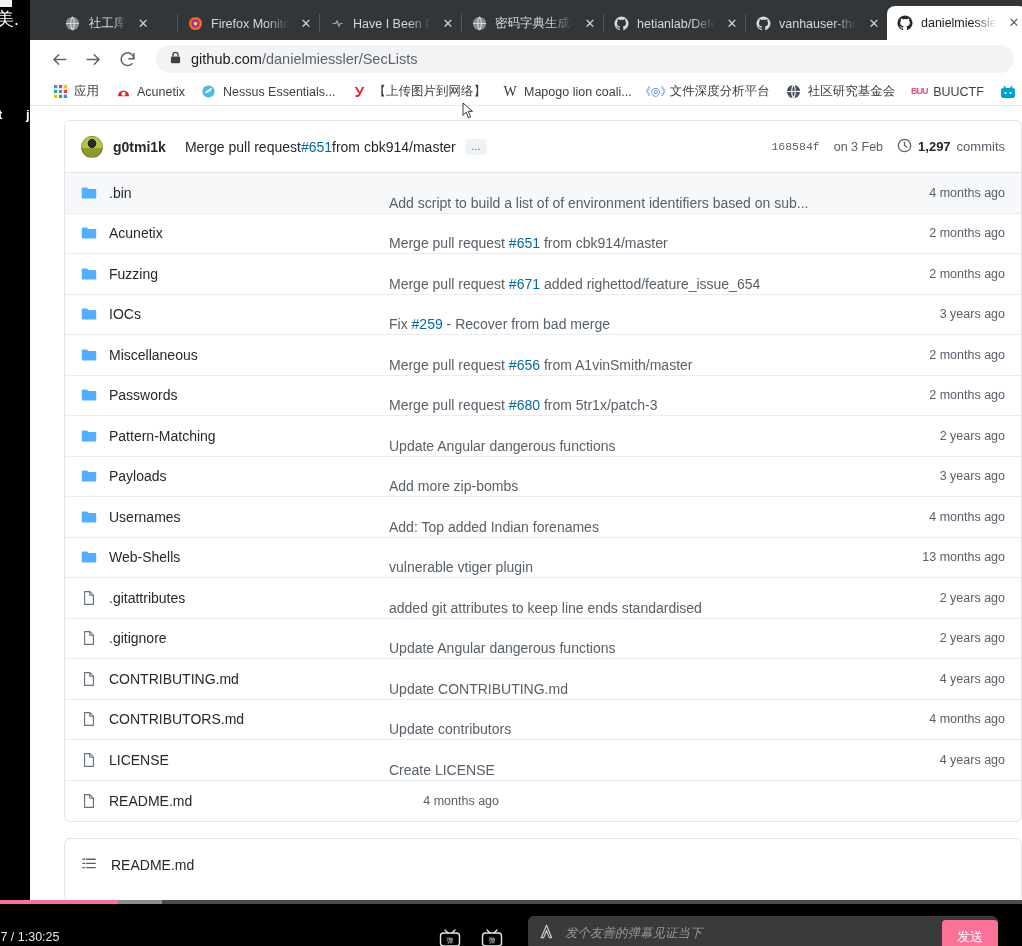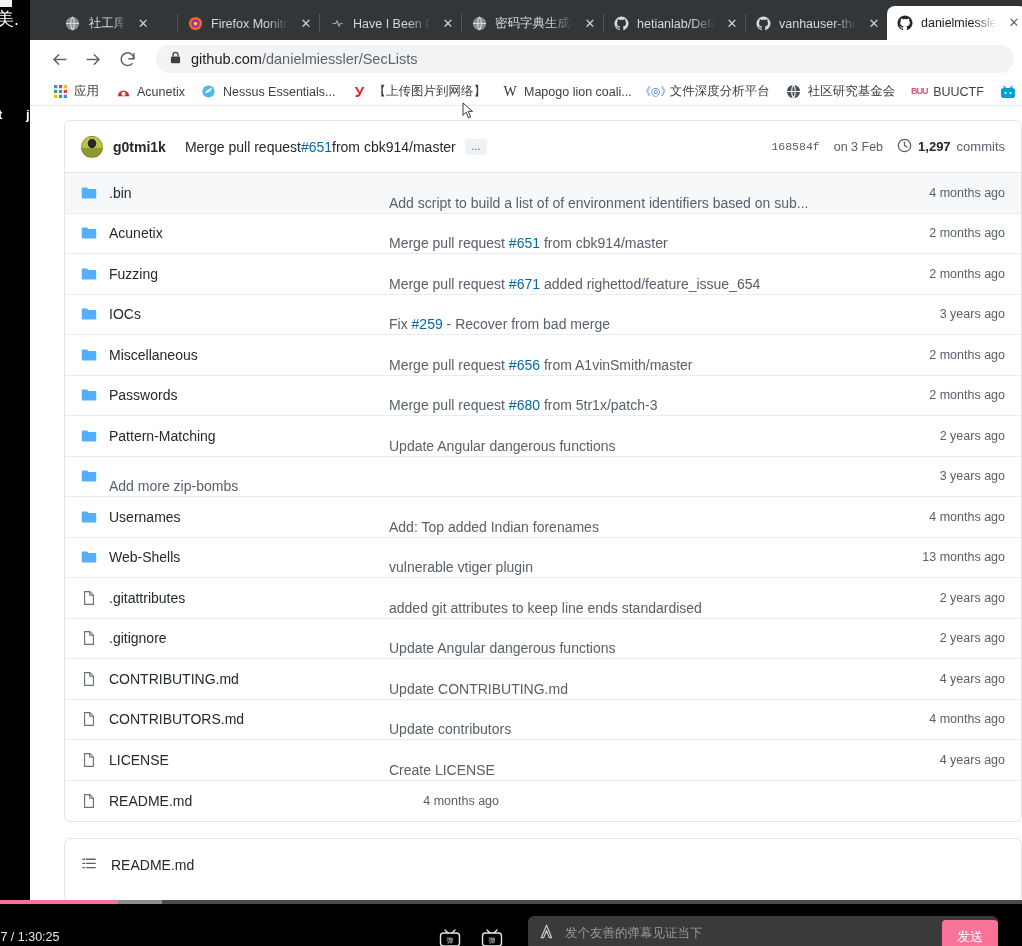--- a/index.html
+++ b/index.html
@@ -158,21 +158,21 @@
     background:#000; display:flex; align-items:center; color:#e5e5e5;
   }
   .time { position:absolute; left:-10px; bottom:2px; font-size:12.5px; color:#e8e8e8; white-space:nowrap; }
   .dm-icons { position:absolute; left:438px; bottom:-2px; display:flex; gap:18px; }
   .tv-icon { width:24px; height:20px; }
   .dm-input {
     position:absolute; left:528px; bottom:-4px; width:470px; height:34px;
     background:#3a3a3a; border-radius:6px; display:flex; align-items:center;
     padding:0 10px; gap:10px;
   }
-  .dm-input .ph { color:#9a9a9a; font-size:12.5px; }
+  .dm-input .ph { color:#9a9a9a; font-size:12.5px;font-style:italic; }
   .send-btn {
     position:absolute; right:0px; bottom:-4px; width:56px; height:34px;
     background:#fb7299; border-radius:4px; color:#fff; font-size:13px;
     display:flex; align-items:center; justify-content:center;
   }
 
   
   .cursor { position:absolute; left:462px; top:102px; width:12px; height:18px; pointer-events:none; }
 </style>
 </head>
@@ -465,20 +465,21 @@
                 <span class="fr-name">Pattern-Matching</span>
                 <span class="fr-msg">Update Angular dangerous functions</span>
                 <span class="fr-age">2 years ago</span>
               </div>
               <div class="filerow">
                 <span class="fr-icon">
                   <svg width="16" height="16" viewBox="0 0 16 16">
                     <path fill="#54aeff" d="M1.75 2.5h3.9c.33 0 .64.16.83.43l.77 1.07h6.9c.69 0 1.1.56 1.1 1.15v7.3c0 .6-.44 1.05-1.05 1.05H1.8c-.6 0-1.05-.45-1.05-1.05V3.55c0-.6.44-1.05 1-1.05z"></path>
                   </svg>
                 </span>
+                <span class="fr-name">Payloads</span>
                 <span class="fr-msg">Add more zip-bombs</span>
                 <span class="fr-age">3 years ago</span>
               </div>
               <div class="filerow">
                 <span class="fr-icon">
                   <svg width="16" height="16" viewBox="0 0 16 16">
                     <path fill="#54aeff" d="M1.75 2.5h3.9c.33 0 .64.16.83.43l.77 1.07h6.9c.69 0 1.1.56 1.1 1.15v7.3c0 .6-.44 1.05-1.05 1.05H1.8c-.6 0-1.05-.45-1.05-1.05V3.55c0-.6.44-1.05 1-1.05z"></path>
                   </svg>
                 </span>
                 <span class="fr-name">Usernames</span>

